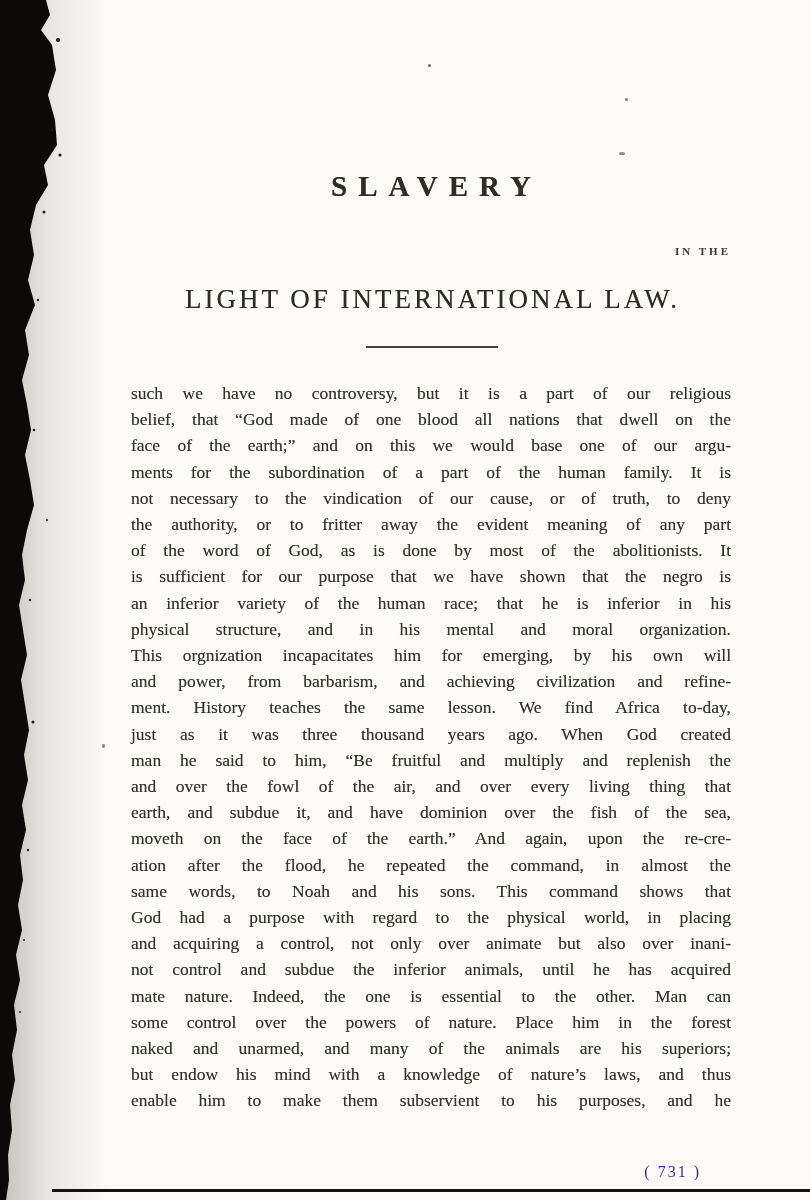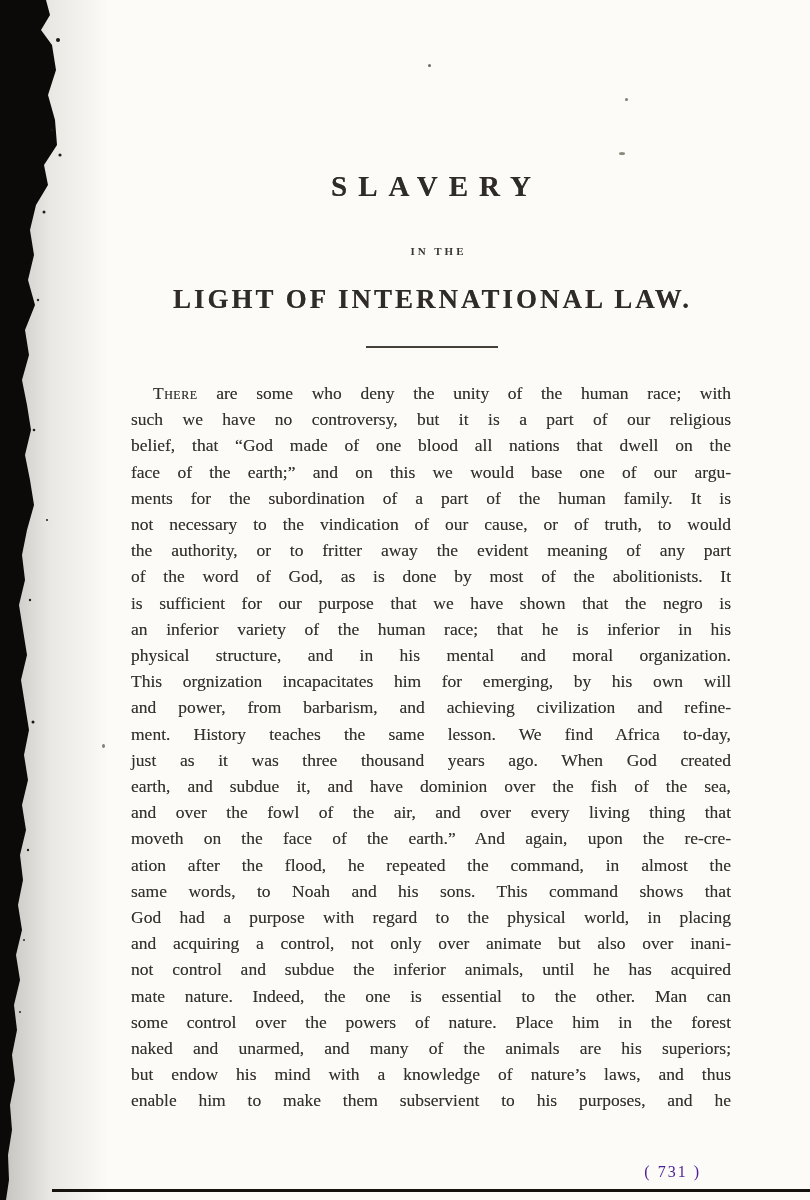--- a/index.html
+++ b/index.html
@@ -34,34 +34,34 @@
     font-size: 29px;
     font-weight: 600;
     letter-spacing: 11px;
     text-indent: 11px;
     text-align: center;
     color: #2f2b26;
     text-shadow: 0 0 0.6px rgba(47,43,38,0.6);
   }
   .subtitle-small {
     position: absolute;
-    top: 245px; left: 137px; width: 600px;
+    top: 245px; left: 131px; width: 600px;
     font-size: 11px;
     font-weight: bold;
     letter-spacing: 3px;
     text-indent: 3px;
-    text-align: center;
+    text-align: right;
     color: #3a362f;
   }
   .subtitle {
     position: absolute;
     top: 284px; left: 131px; width: 600px;
     margin: 0;
     font-size: 27px;
-    font-weight: 700;
+    font-weight: 400;
     letter-spacing: 3px;
     text-indent: 3px;
     text-align: center;
     color: #2f2b26;
     text-shadow: 0 0 0.6px rgba(47,43,38,0.55);
   }
   .rule {
     position: absolute;
     top: 346px; left: 366px;
     width: 132px; height: 2px;
@@ -150,38 +150,38 @@
 
   <h1 class="title">SLAVERY</h1>
 
   <div class="subtitle-small">IN THE</div>
 
   <h2 class="subtitle">LIGHT OF INTERNATIONAL LAW.</h2>
 
   <div class="rule"></div>
 
   <div class="body-text">
-    <div class="tline first"><span class="lead">There</span><span> are some who deny the unity of the human race; with</span></div>
     <div>
         <div class="tline">such we have no controversy, but it is a part of our religious</div>
         <div class="tline">belief, that “God made of one blood all nations that dwell on the</div>
         <div class="tline">face of the earth;” and on this we would base one of our argu-</div>
         <div class="tline">ments for the subordination of a part of the human family. It is</div>
-        <div class="tline">not necessary to the vindication of our cause, or of truth, to would</div>
+        <div class="tline">not necessary to the vindication of our cause, or of truth, to deny</div>
         <div class="tline">the authority, or to fritter away the evident meaning of any part</div>
         <div class="tline">of the word of God, as is done by most of the abolitionists. It</div>
         <div class="tline">is sufficient for our purpose that we have shown that the negro is</div>
         <div class="tline">an inferior variety of the human race; that he is inferior in his</div>
         <div class="tline">physical structure, and in his mental and moral organization.</div>
         <div class="tline">This orgnization incapacitates him for emerging, by his own will</div>
         <div class="tline">and power, from barbarism, and achieving civilization and refine-</div>
         <div class="tline">ment. History teaches the same lesson. We find Africa to-day,</div>
         <div class="tline">just as it was three thousand years ago. When God created</div>
+        <div class="tline">man he said to him, “Be fruitful and multiply and replenish the</div>
+        <div class="tline">and over the fowl of the air, and over every living thing that</div>
         <div class="tline">earth, and subdue it, and have dominion over the fish of the sea,</div>
-        <div class="tline">and over the fowl of the air, and over every living thing that</div>
         <div class="tline">moveth on the face of the earth.” And again, upon the re-cre-</div>
         <div class="tline">ation after the flood, he repeated the command, in almost the</div>
         <div class="tline">same words, to Noah and his sons. This command shows that</div>
         <div class="tline">God had a purpose with regard to the physical world, in placing</div>
         <div class="tline">and acquiring a control, not only over animate but also over inani-</div>
         <div class="tline">not control and subdue the inferior animals, until he has acquired</div>
         <div class="tline">mate nature. Indeed, the one is essential to the other. Man can</div>
         <div class="tline">some control over the powers of nature. Place him in the forest</div>
         <div class="tline">naked and unarmed, and many of the animals are his superiors;</div>
         <div class="tline">but endow his mind with a knowledge of nature’s laws, and thus</div>

